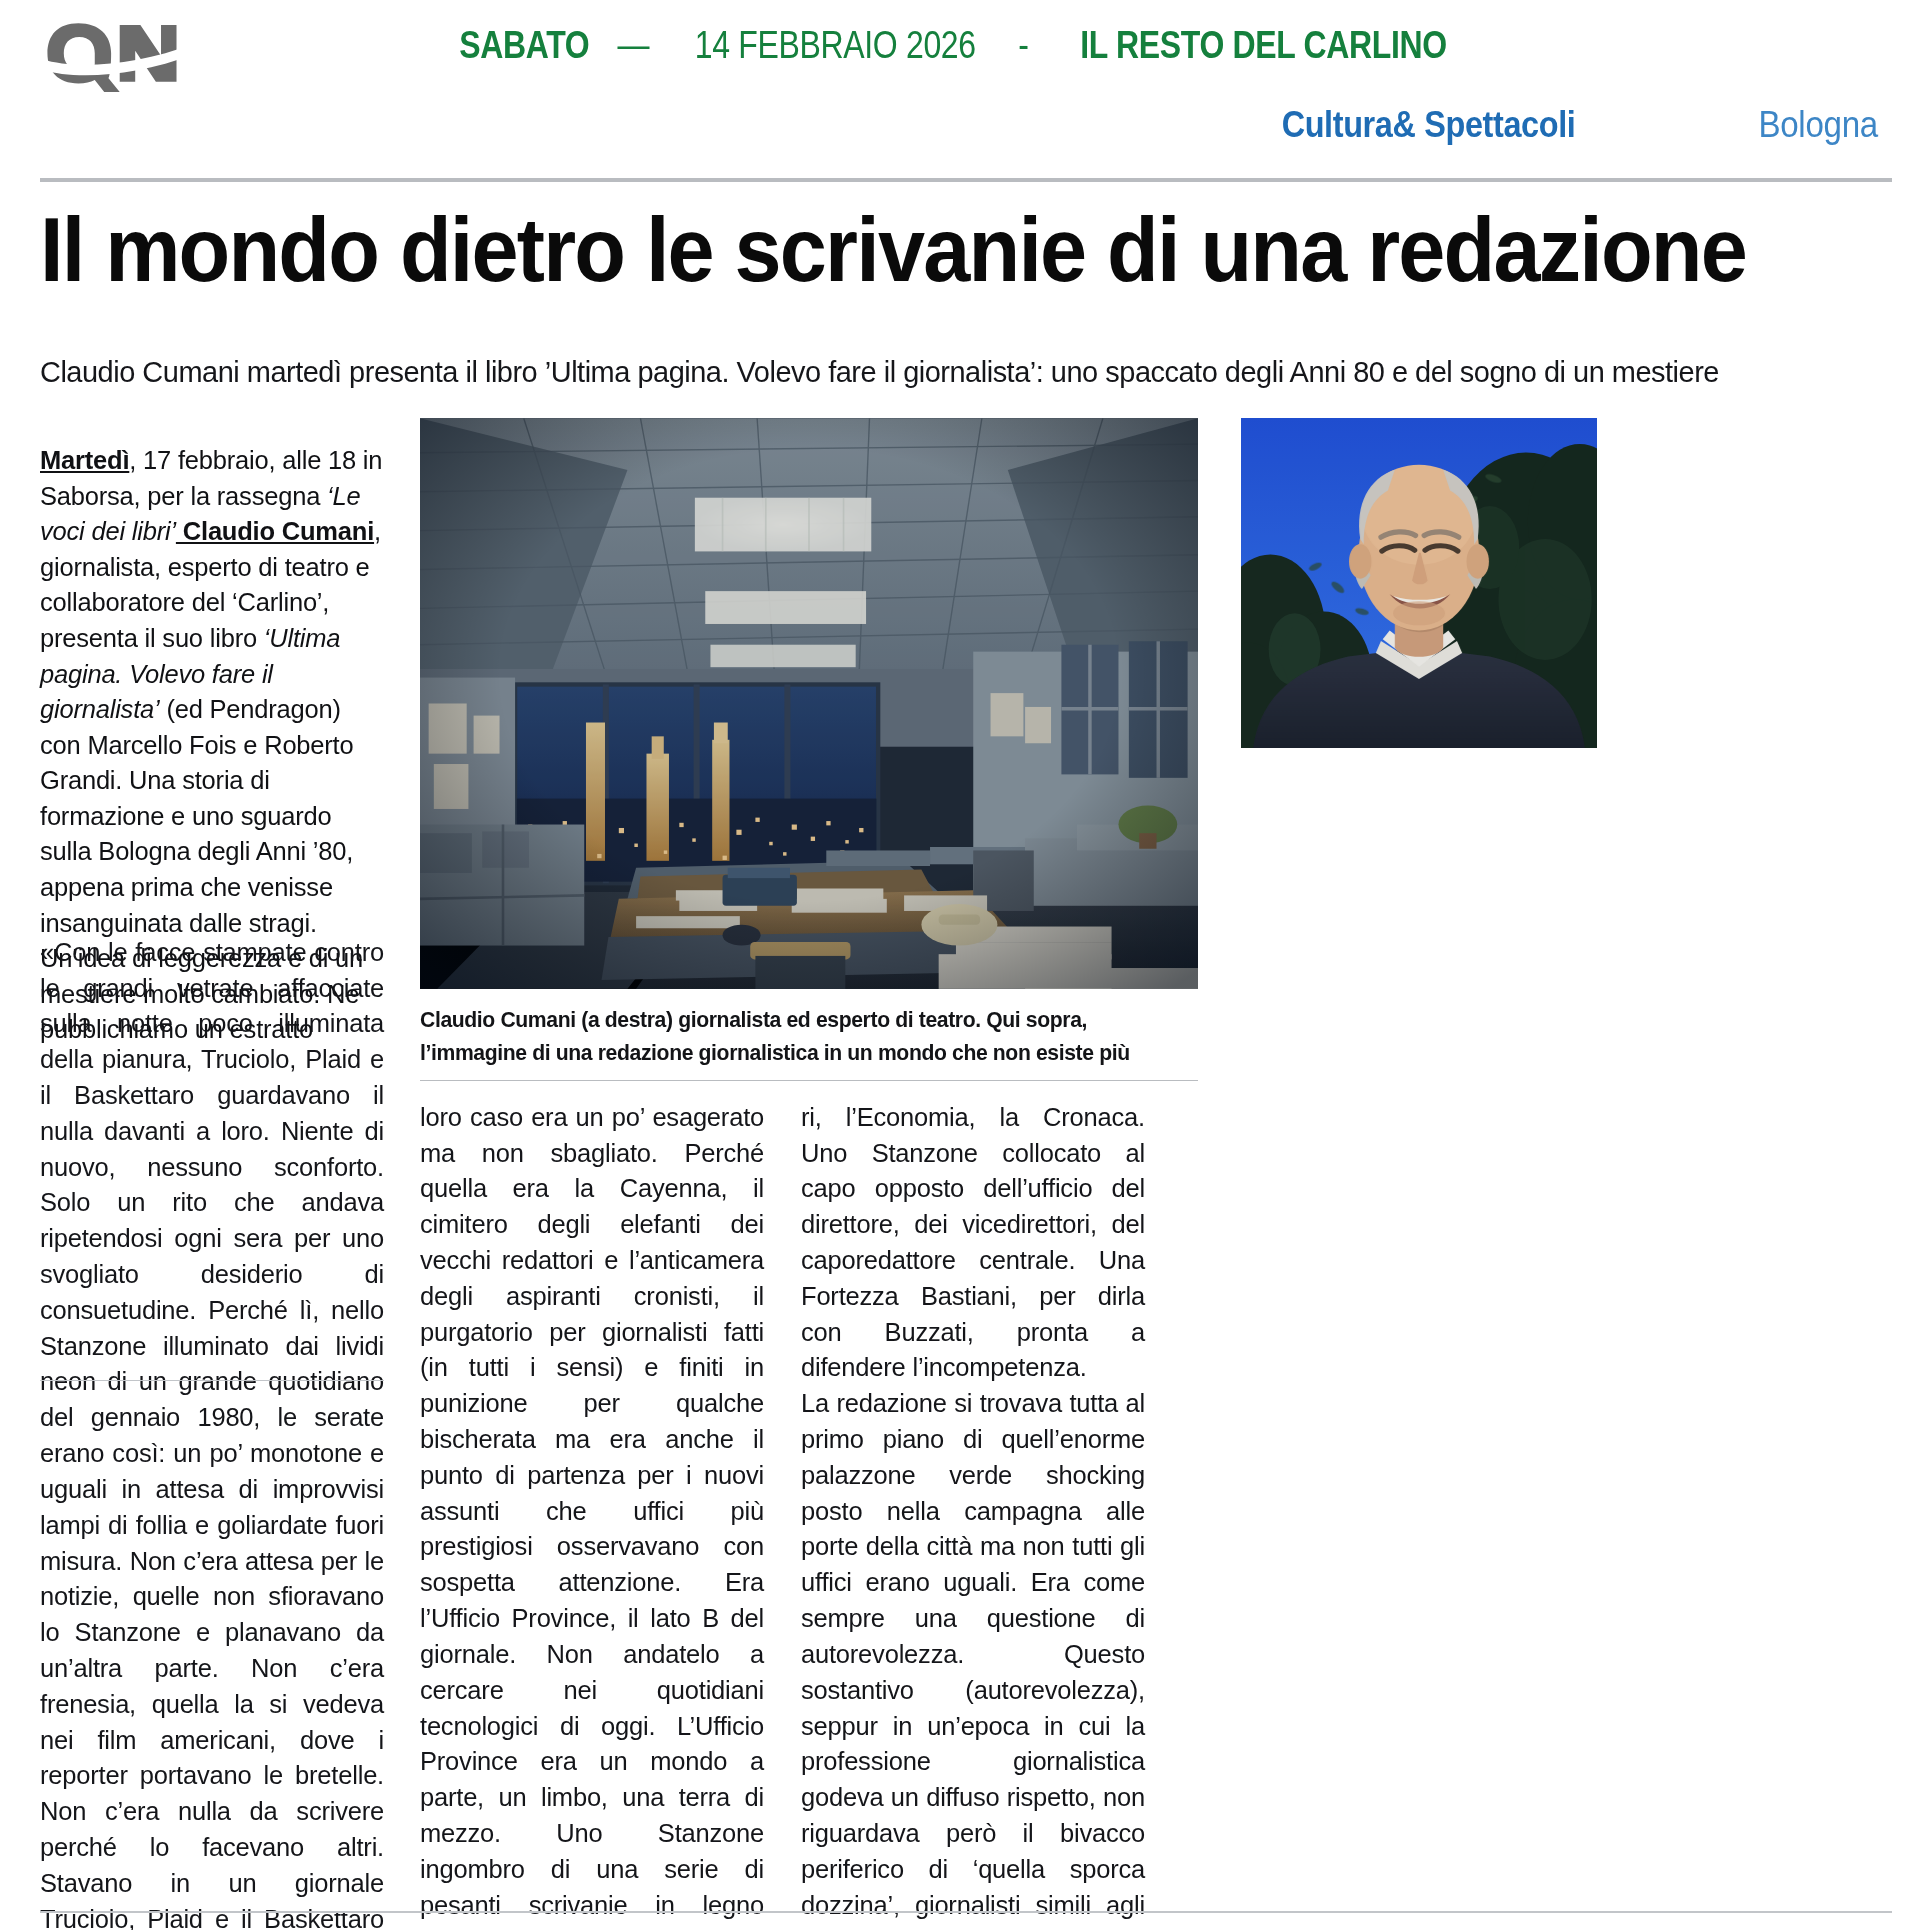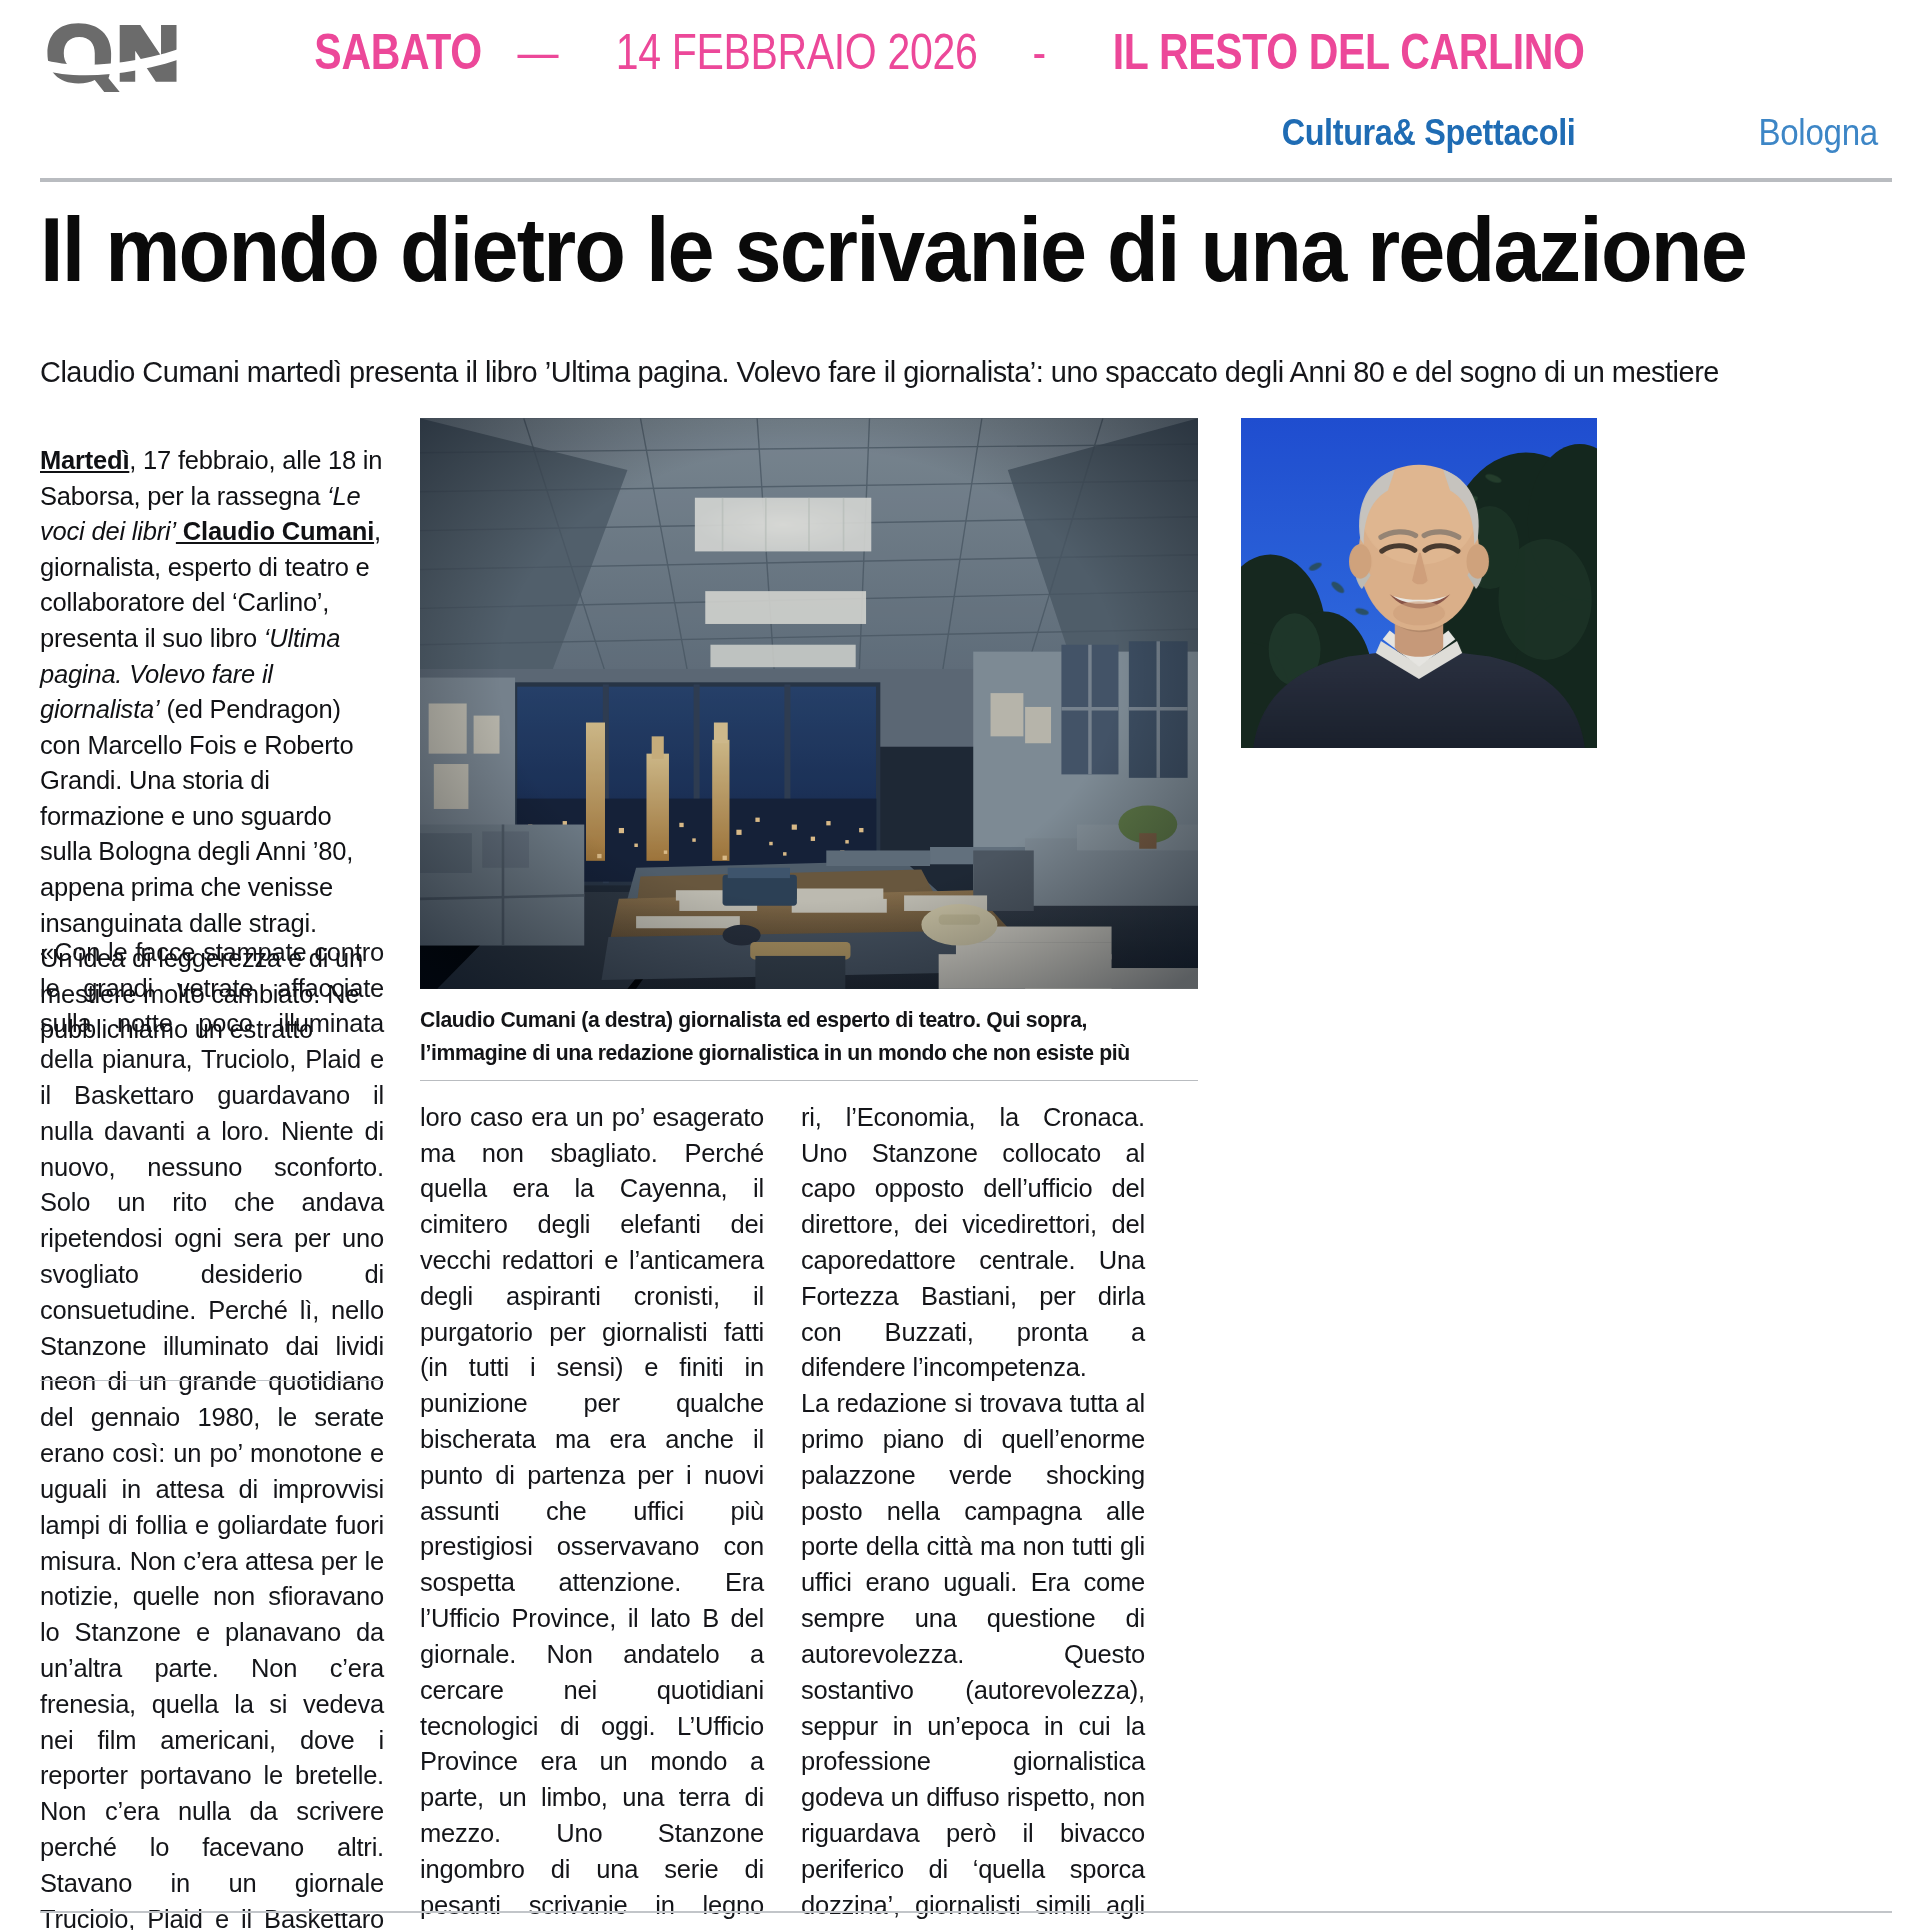--- a/index.html
+++ b/index.html
@@ -39,24 +39,24 @@
     flex: 0 0 auto;
     margin-top: 5.2px;
   }
   .dateline {
     position: absolute;
     left: 0;
     right: 0;
     top: 22.5px;
     text-align: center;
     font-family: "Liberation Sans", sans-serif;
-    font-size: 50px;
+    font-size: 39px;
     letter-spacing: -0.4px;
     white-space: nowrap;
-    color: #ec4899;
+    color: #15803d;
   }
   .dateline .dl-day {
     font-weight: bold;
     font-stretch: condensed;
     transform: scaleX(0.82);
     display: inline-block;
     transform-origin: center;
   }
   .dateline .dl-date {
     font-weight: normal;
@@ -69,21 +69,21 @@
     display: inline-block;
     transform: scaleX(0.82);
     transform-origin: center;
   }
 
   
   .sectionbar {
     position: relative;
     height: 62px;
     display: flex;
-    align-items: center;
+    align-items: flex-start;
     justify-content: flex-end;
     gap: 0;
   }
   .section-name {
     font-size: 36px;
     font-weight: bold;
     color: #1f6cb4;
     letter-spacing: -0.4px;
     transform: scaleX(0.90);
     transform-origin: right bottom;

